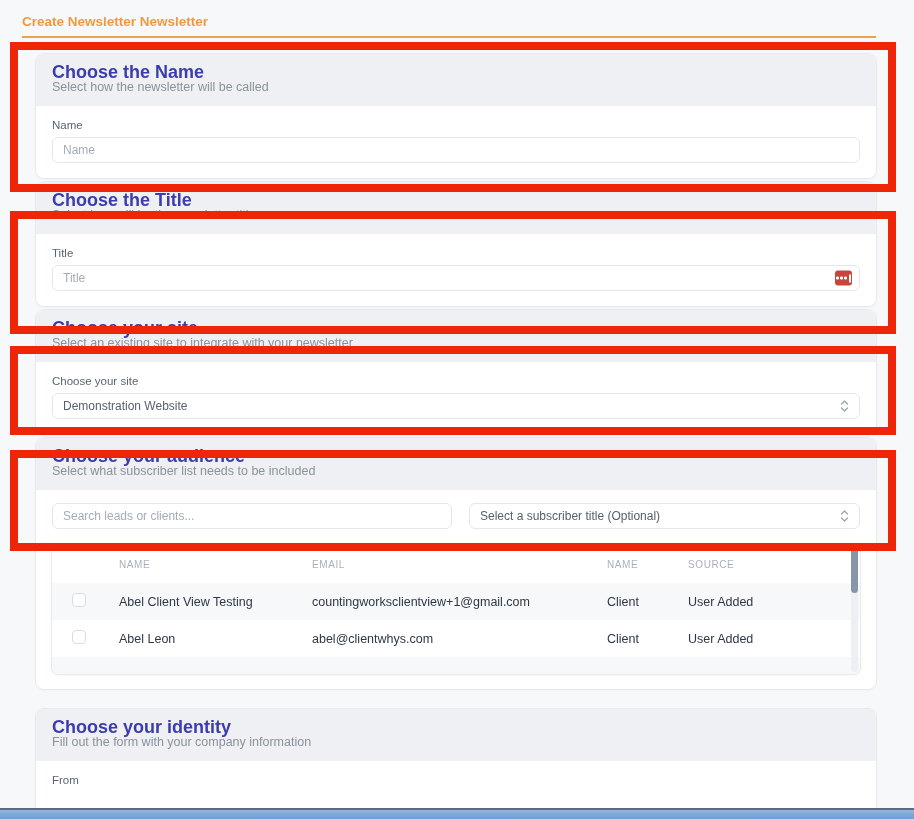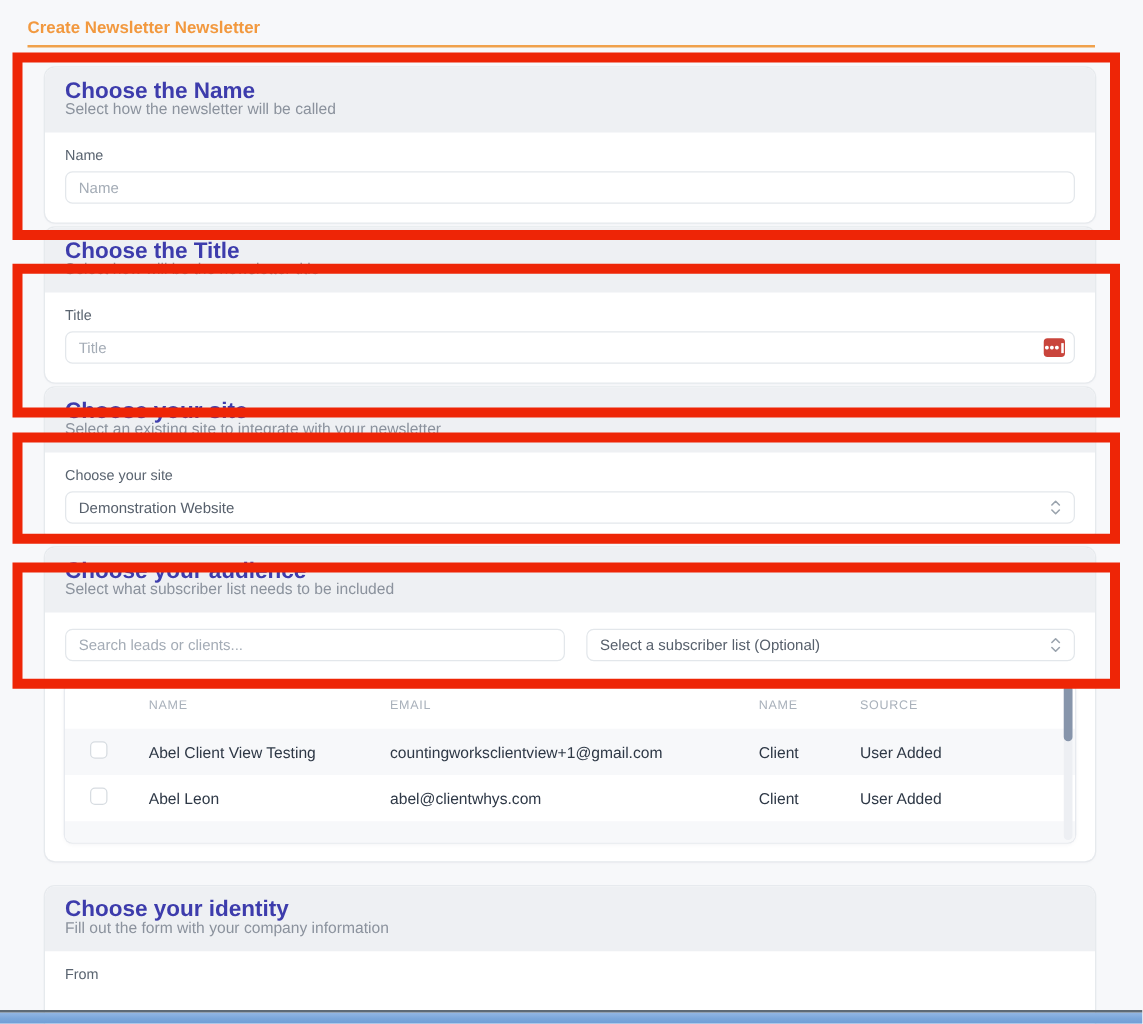--- a/index.html
+++ b/index.html
@@ -160,21 +160,21 @@
       <div class="sec-title">Choose your audience</div>
       <div class="sec-sub">Select what subscriber list needs to be included</div>
     </div>
     <div class="card-body">
       <div class="inputs-row">
         <div class="search-col">
           <input class="text-input" type="text" placeholder="Search leads or clients..." style="">
         </div>
         <div class="list-col">
           <div class="select-box">
-            <span>Select a subscriber list (Optional)</span>
+            <span>Select a subscriber title (Optional)</span>
             <svg class="chev" width="9" height="14" viewBox="0 0 9 14">
               <path d="M1.5 5 L4.5 2 L7.5 5" fill="none" stroke="currentColor" stroke-width="1.3" stroke-linecap="round" stroke-linejoin="round"></path>
               <path d="M1.5 9 L4.5 12 L7.5 9" fill="none" stroke="currentColor" stroke-width="1.3" stroke-linecap="round" stroke-linejoin="round"></path>
             </svg>
           </div>
         </div>
       </div>
 
       <div class="table">
         <div class="trow thead">

